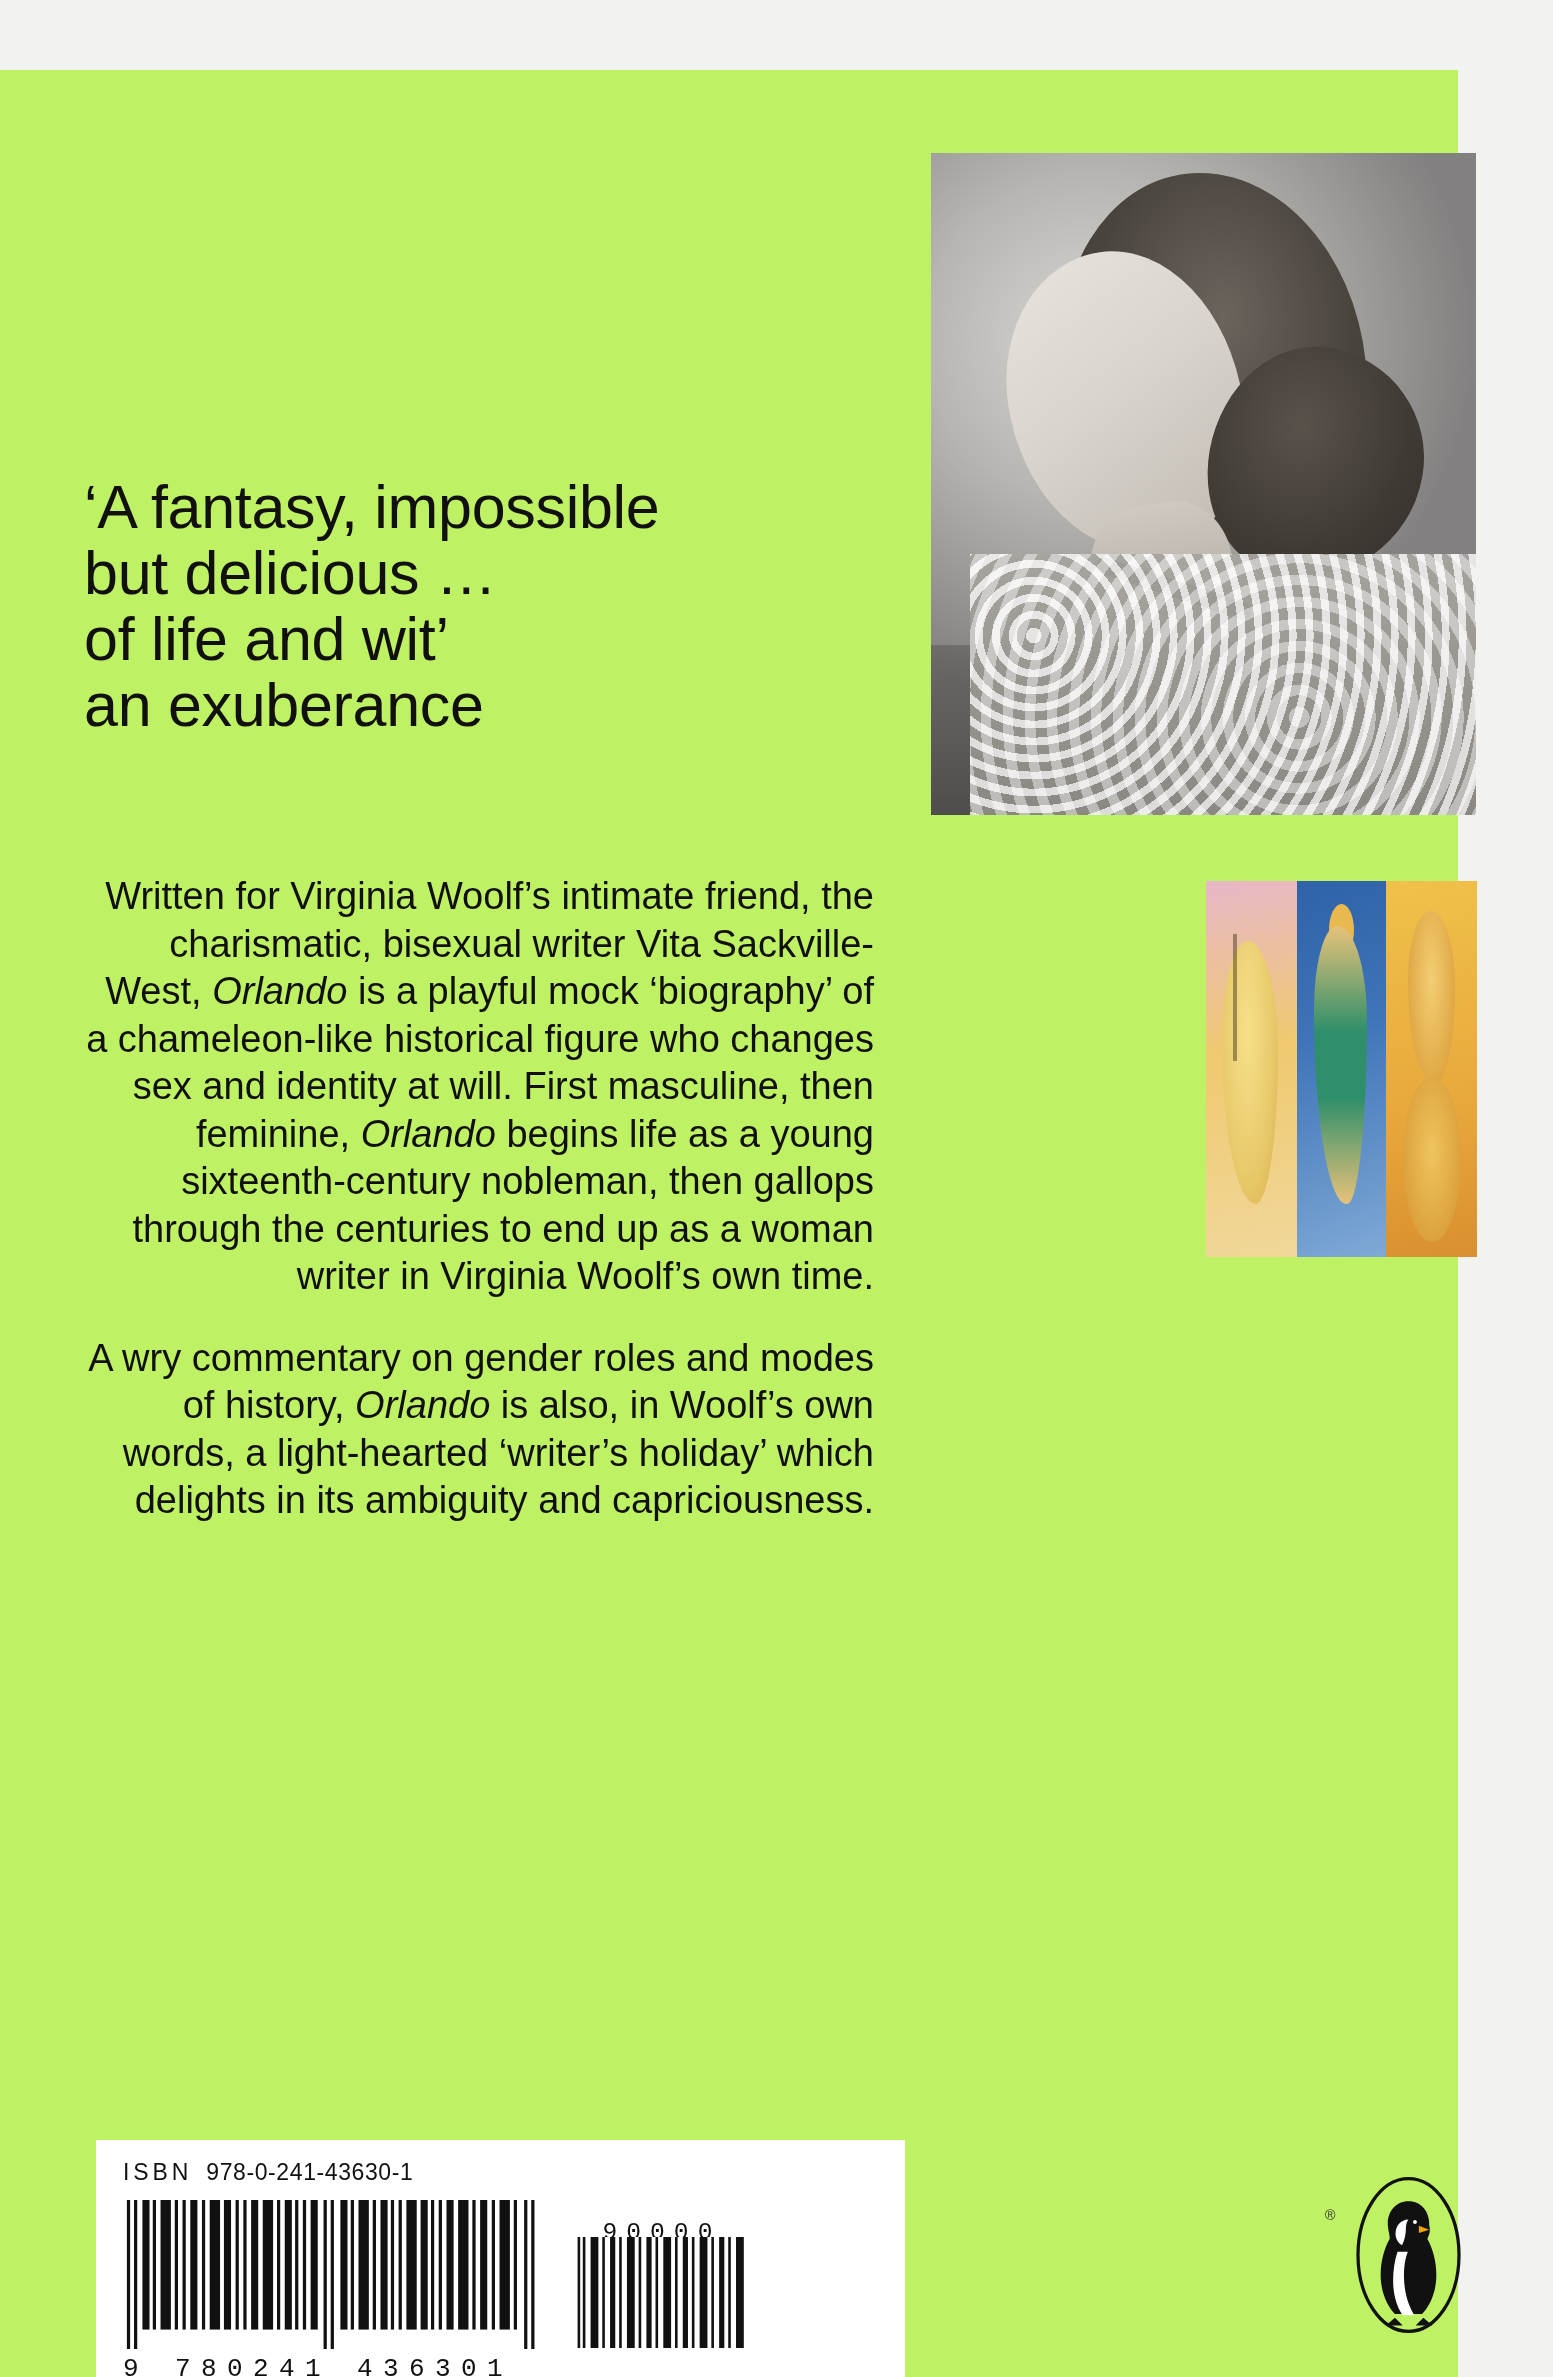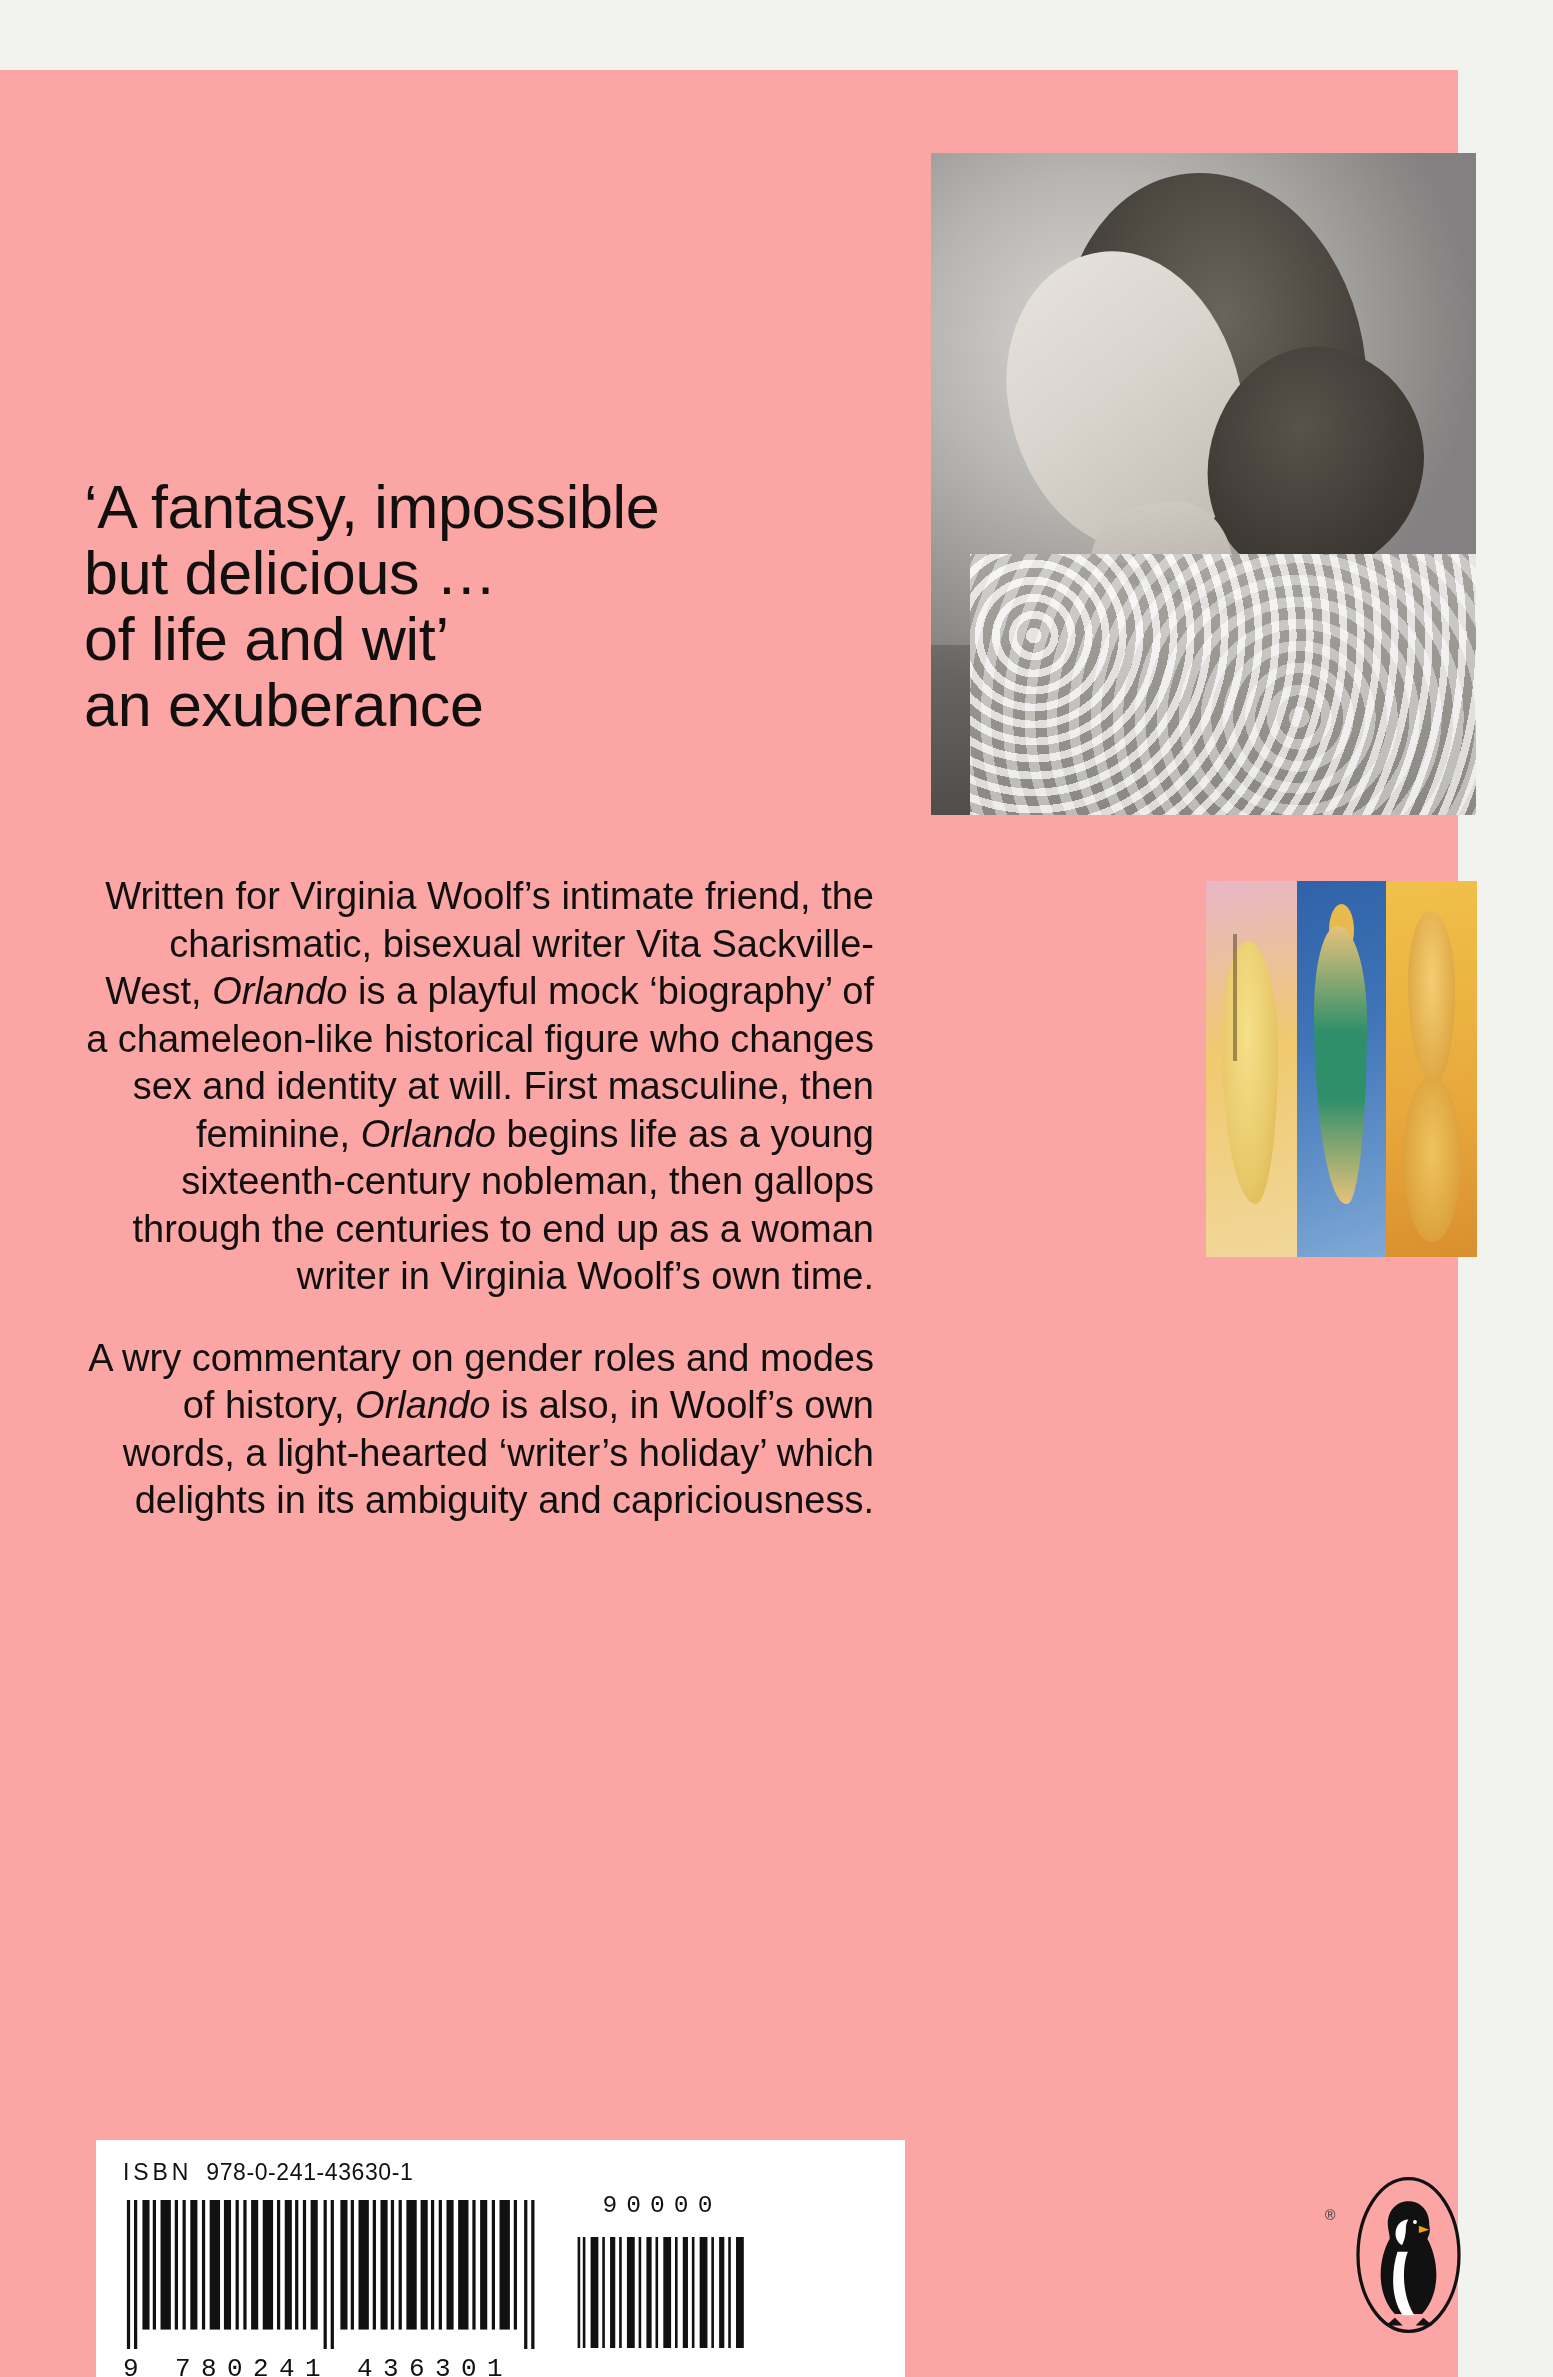--- a/index.html
+++ b/index.html
@@ -23,21 +23,21 @@
     background: #f2f2ee;
   }
 
   
   .cover {
     position: absolute;
     left: 0;
     top: 70px;
     width: 1458px;
     height: 2308px;
-    background: #fca5a5;
+    background: #bef264;
   }
 
   
   .author-photo {
     position: absolute;
     left: 931px;
     top: 83px;
     width: 545px;
     height: 662px;
     overflow: hidden;
@@ -238,21 +238,21 @@
   .barcode-addon {
     position: absolute;
     left: 479px;
     top: 97px;
     width: 174px;
     height: 111px;
   }
   .addon-digits {
     position: absolute;
     left: 479px;
-    top: 52px;
+    top: 79px;
     width: 174px;
     text-align: center;
     font-size: 24.6px;
     letter-spacing: 9px;
     color: #111;
     font-family: "Liberation Mono", monospace;
   }
   .barcode-digits {
     position: absolute;
     left: 27px;

